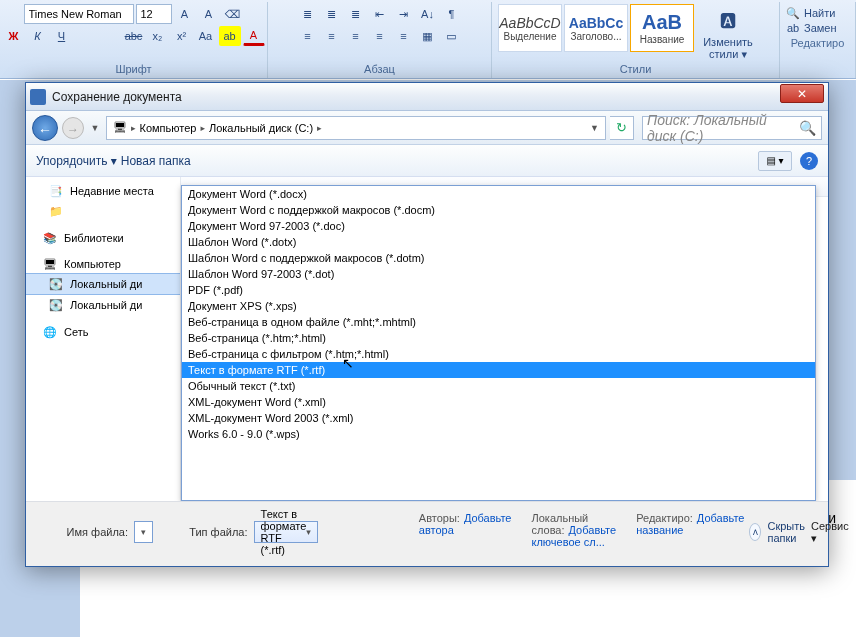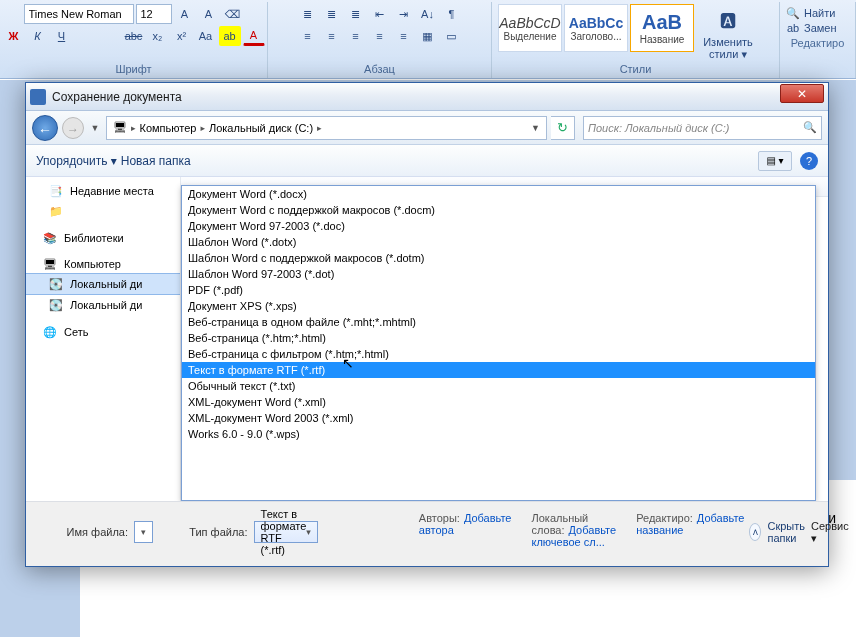--- a/index.html
+++ b/index.html
@@ -40,21 +40,21 @@
 .dlg-close { width: 44px; height: 19px; background: linear-gradient(#e47a6e,#c8372a); border: 1px solid #8b2018; border-radius: 2px; color: #fff; font-size: 12px; display: flex; align-items: center; justify-content: center; margin-top: -6px; }
 
 .dlg-nav { height: 34px; background: linear-gradient(#f7fafc,#e5edf6); border-bottom: 1px solid #c2d2e6; display: flex; align-items: center; padding: 0 6px; gap: 4px; }
 .nav-back { width: 26px; height: 26px; border-radius: 50%; background: radial-gradient(#6fa9e6,#2e69b4); border: 1px solid #23569a; color: #fff; display: flex; align-items: center; justify-content: center; font-size: 14px; }
 .nav-fwd { width: 22px; height: 22px; border-radius: 50%; background: #e5e5e5; border: 1px solid #bbb; color: #999; display: flex; align-items: center; justify-content: center; font-size: 12px; }
 .nav-drop { width: 14px; height: 22px; display: flex; align-items: center; justify-content: center; font-size: 9px; color: #555; }
 .crumb { flex: 1; height: 24px; background: #fff; border: 1px solid #a8bdd8; display: flex; align-items: center; font-size: 11px; padding: 0 2px; }
 .crumb .seg { padding: 0 4px; display: flex; align-items: center; gap: 3px; }
 .crumb .arr { font-size: 9px; color: #555; }
 .nav-ref { width: 24px; height: 24px; border: 1px solid #a8bdd8; border-left: none; background: #fff; display: flex; align-items: center; justify-content: center; color: #2a6; font-size: 13px; }
-.search { width: 239px; height: 24px; border: 1px solid #a8bdd8; background: #fff; margin-left: 4px; display: flex; align-items: center; padding: 0 4px; font-size: 11px; color: #888; font-style: italic; }
+.search { width: 180px; height: 24px; border: 1px solid #a8bdd8; background: #fff; margin-left: 4px; display: flex; align-items: center; padding: 0 4px; font-size: 14px; color: #888; font-style: italic; }
 .search .mag { margin-left: auto; font-style: normal; color: #2a4b80; }
 
 .dlg-toolbar { height: 32px; background: linear-gradient(#fdfefe,#eaf1f9); border-bottom: 1px solid #d5def0; display: flex; align-items: center; padding: 0 10px; gap: 4px; font-size: 12px; }
 .tb-btn { color: #1a3d73; display: inline-flex; align-items: center; gap: 4px; }
 .tb-right { margin-left: auto; display: flex; align-items: center; gap: 8px; }
 .tb-view { width: 34px; height: 20px; border: 1px solid #b6c7dd; background: #eaf1fa; border-radius: 2px; display: flex; align-items: center; justify-content: center; font-size: 10px; }
 .tb-help { width: 18px; height: 18px; border-radius: 50%; background: #2a6fd6; color: #fff; font-size: 11px; display: flex; align-items: center; justify-content: center; }
 
 .dlg-body { flex: 1; display: flex; background: #fff; position: relative; overflow: hidden; }
 .places { width: 155px; border-right: 1px solid #e4e9f1; padding: 4px 0; font-size: 11px; }

